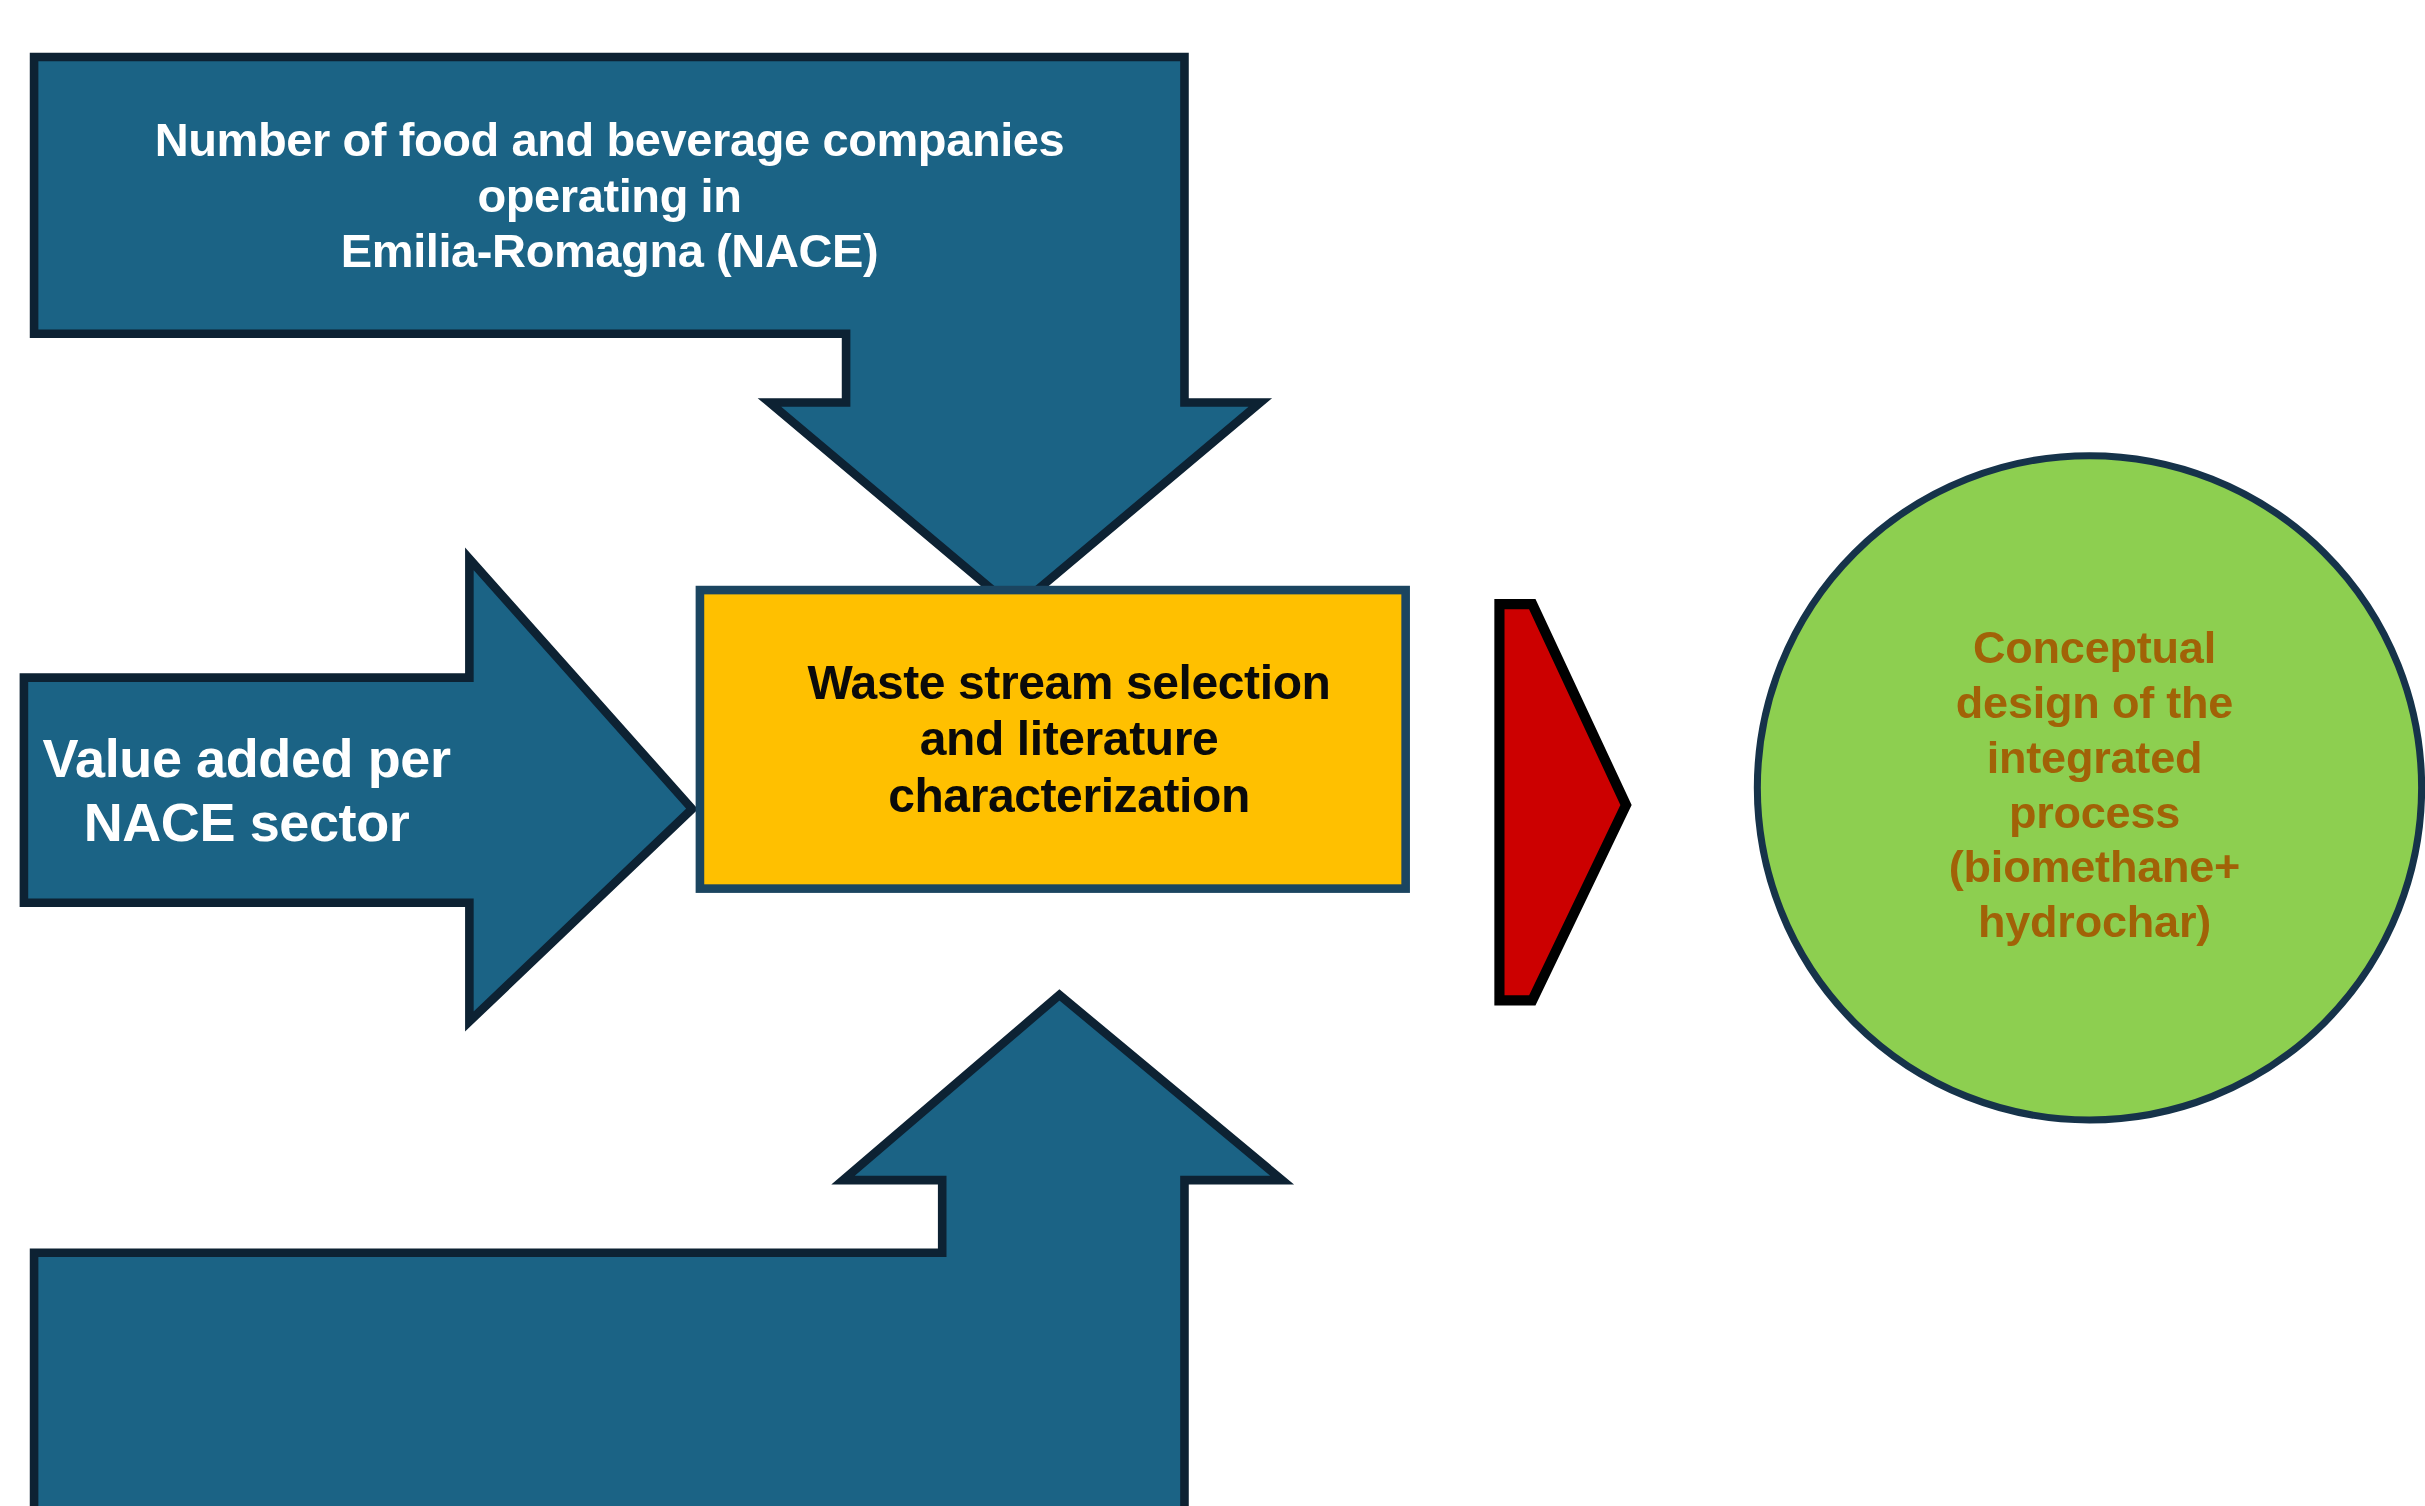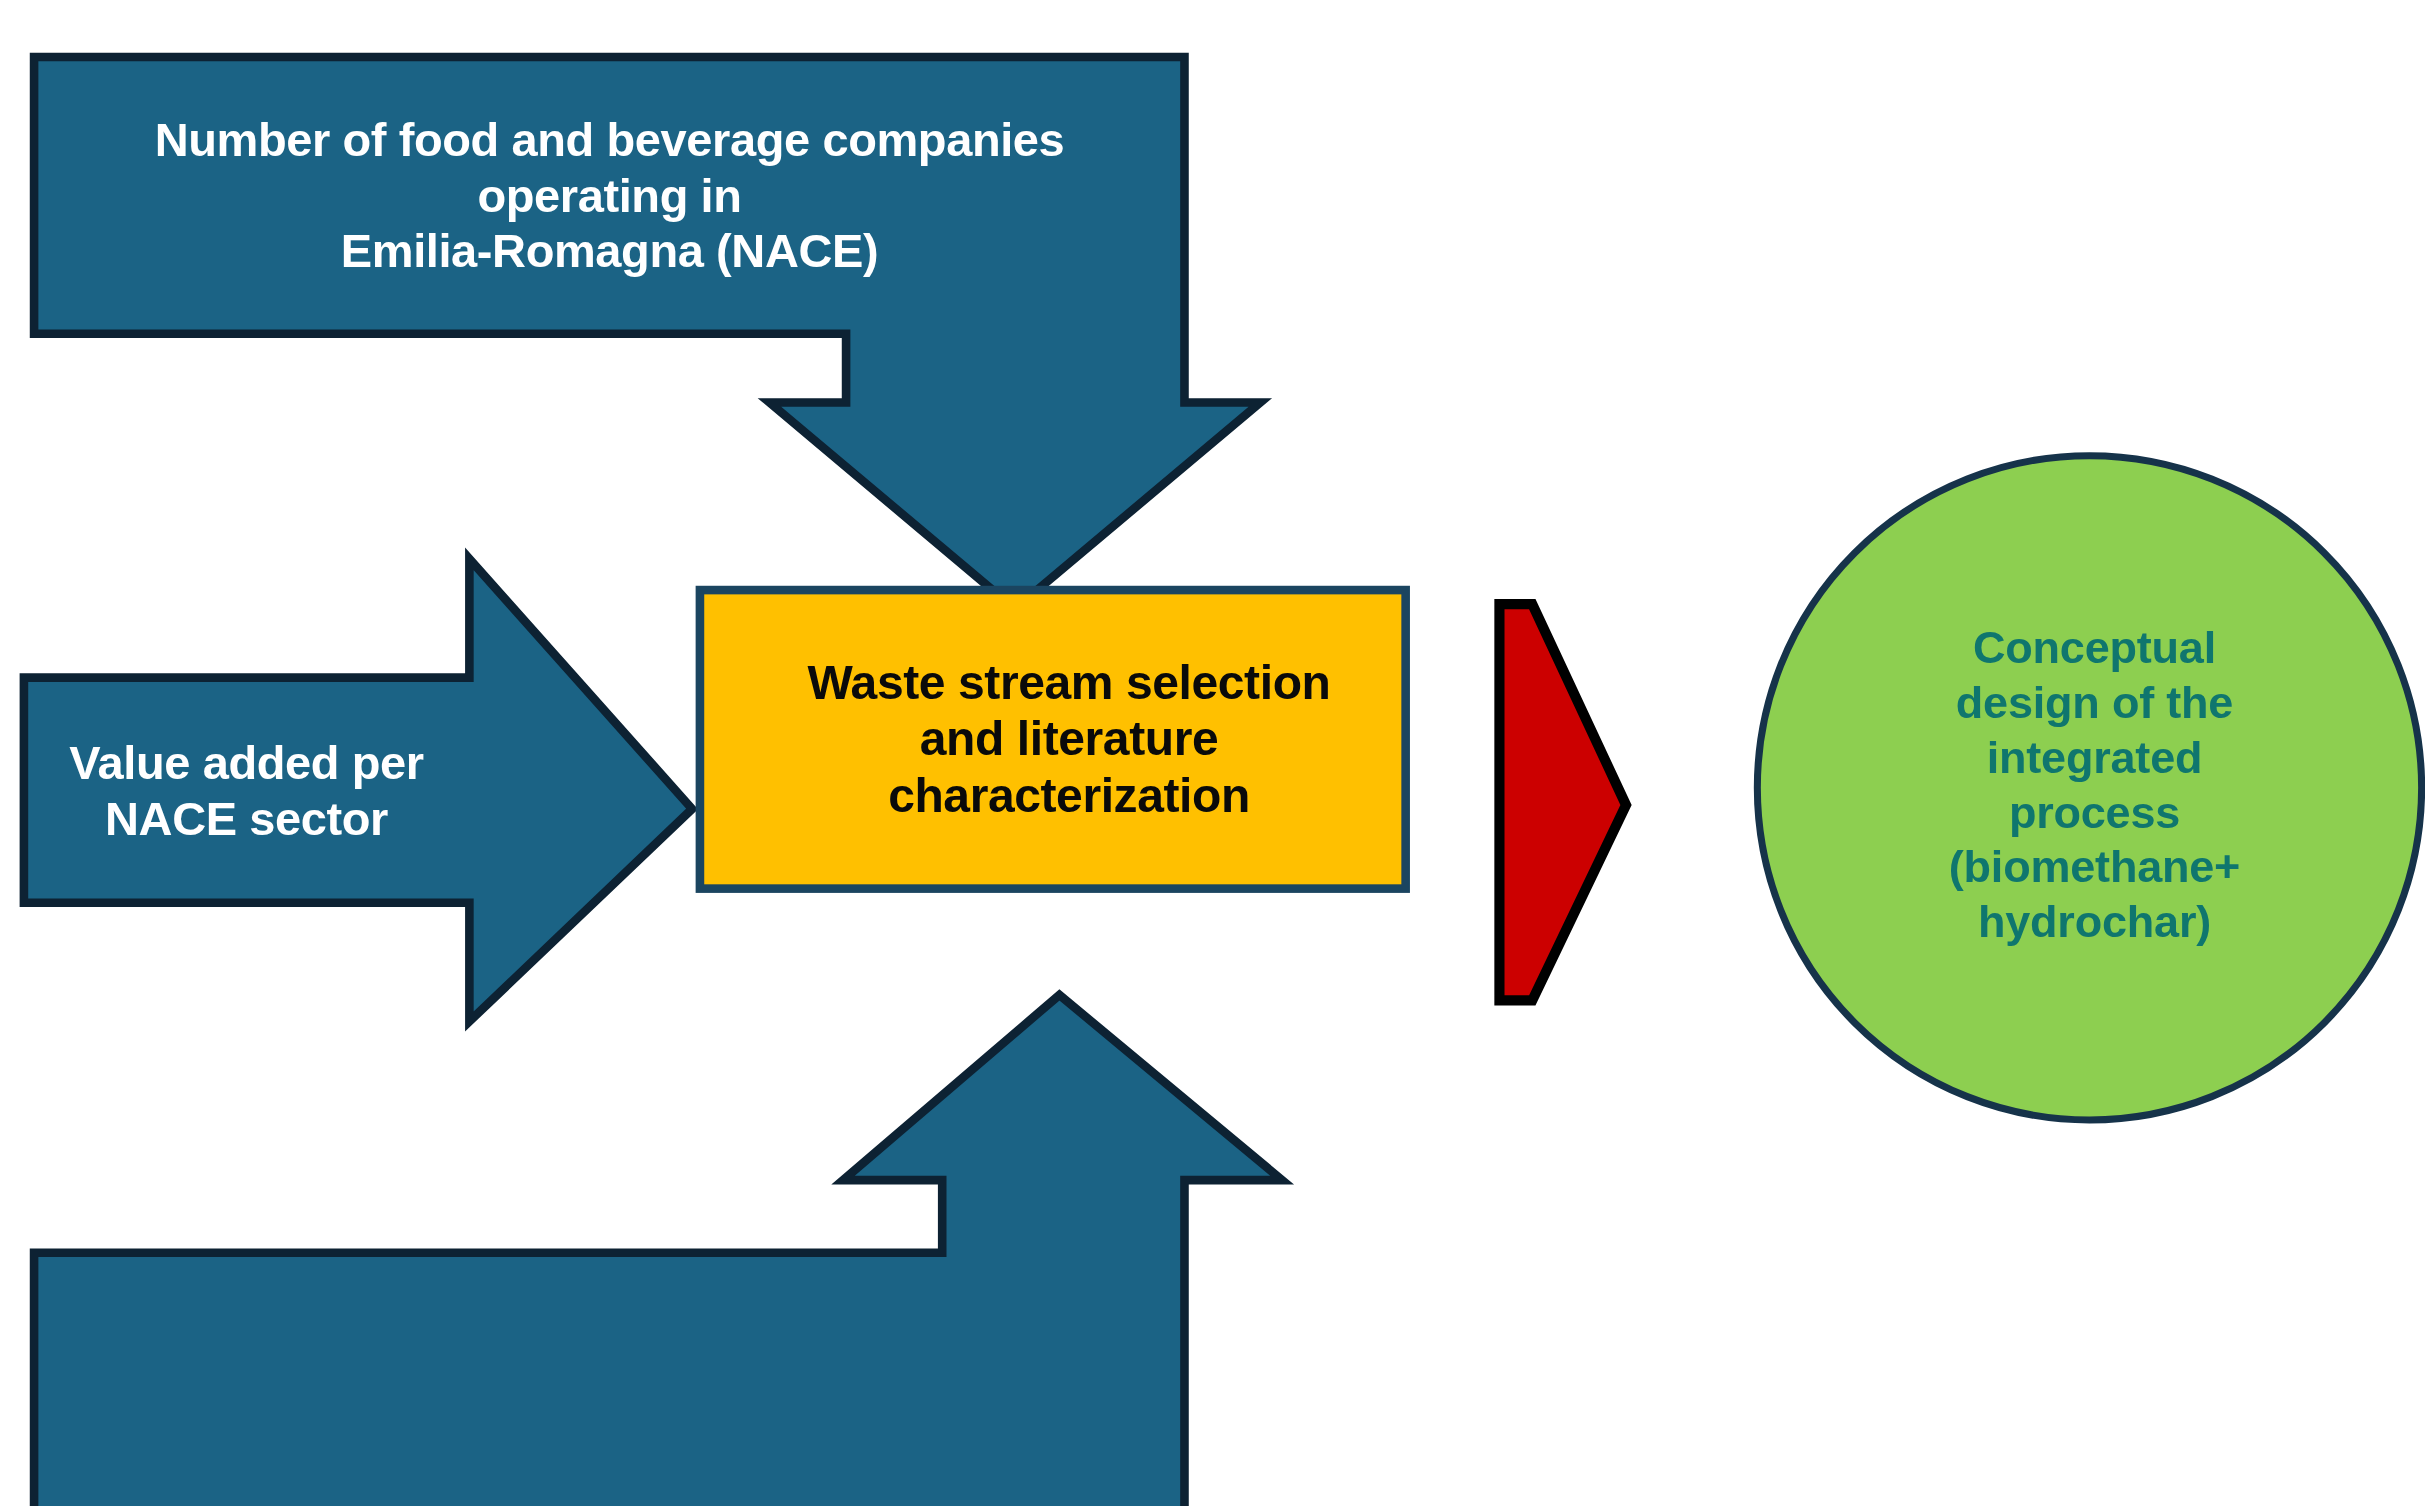--- a/index.html
+++ b/index.html
@@ -47,21 +47,21 @@
     font-size: 47px;
     letter-spacing: -0.4px;
   }
   
   #label-left {
     left: 23.5px;
     top: 635px;
     width: 446px;
     height: 225px;
     color: #ffffff;
-    font-size: 47px;
+    font-size: 54px;
     letter-spacing: -0.4px;
   }
   
   #label-bottom {
     left: 34px;
     top: 1210px;
     width: 1149px;
     height: 264px;
     color: #ffffff;
     font-size: 47px;
@@ -76,21 +76,21 @@
     color: #0a0a0a;
     font-size: 48px;
     letter-spacing: -0.4px;
   }
   
   #label-circle {
     left: 1860px;
     top: 508px;
     width: 469px;
     height: 469px;
-    color: #0f766e;
+    color: #a16207;
     font-size: 45px;
     line-height: 1.22;
     letter-spacing: -0.2px;
   }
 </style>
 </head>
 <body>
 
 <div id="canvas">
 

